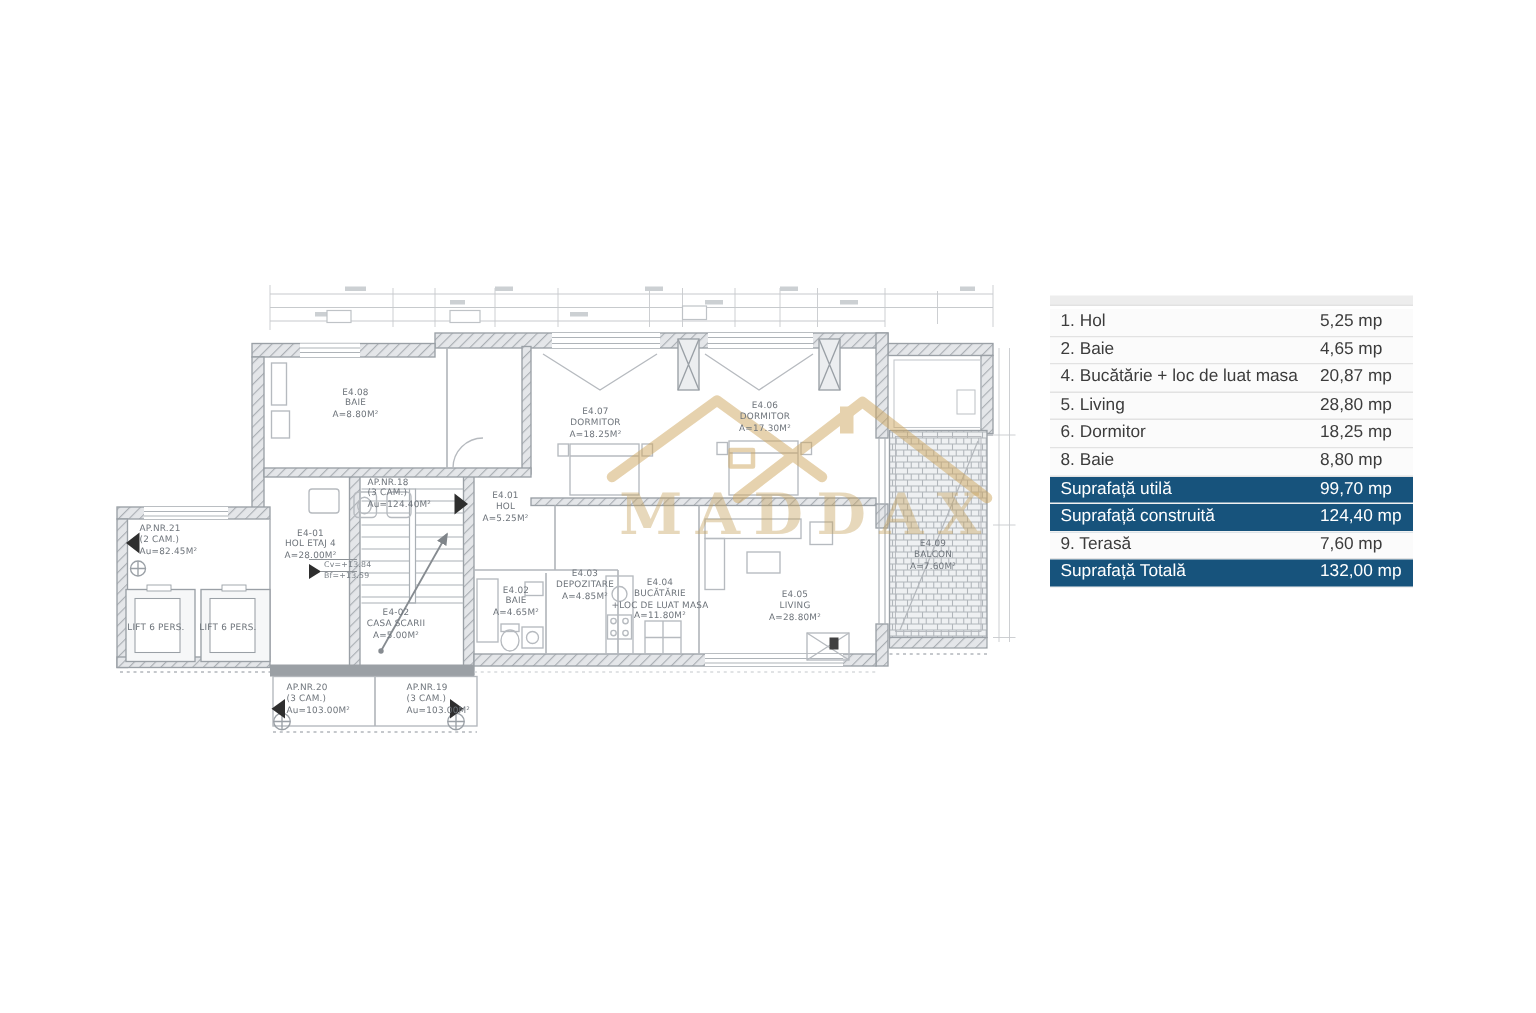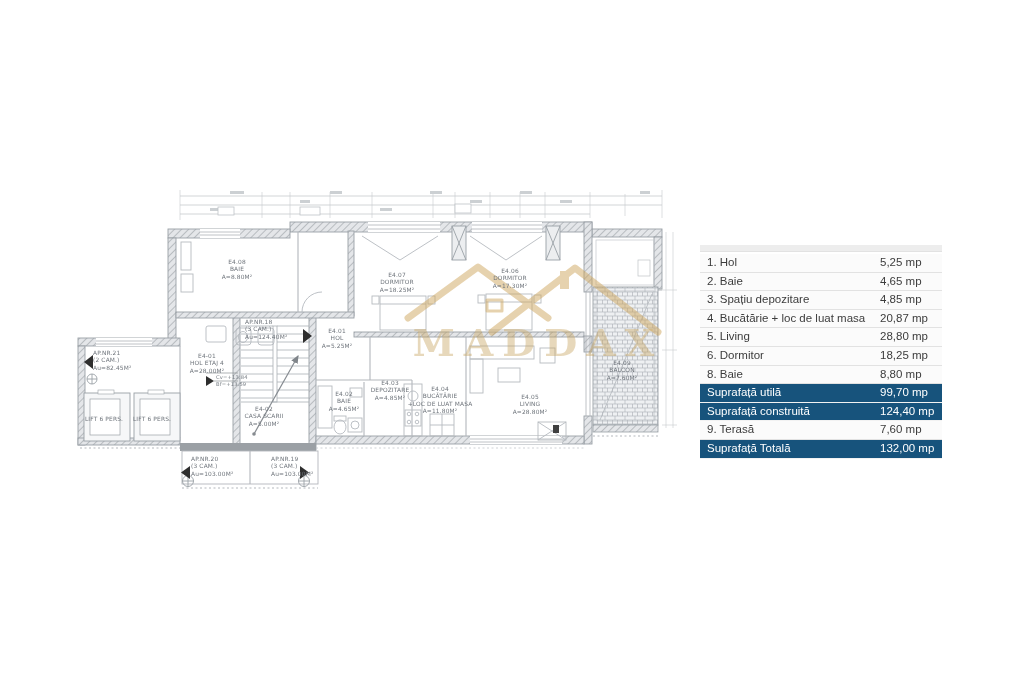--- a/index.html
+++ b/index.html
@@ -17,21 +17,21 @@
   
   .wm-brand { position:absolute; left:383px; top:320px; width:310px; text-align:center;
               font-family:"DejaVu Serif", serif; font-weight:700; font-size:38px;
               letter-spacing:9px; color:rgba(197,162,94,.42); white-space:nowrap; }
   .wm-sub   { position:absolute; left:385px; top:376px; width:290px; text-align:center;
               font-family:"DejaVu Sans", sans-serif; font-size:22px; letter-spacing:15px;
               color:rgba(173,170,158,.48); white-space:nowrap; }
 
   
   .area-table { position:absolute; left:700px; top:197px; width:242px;
-                font:11.5px/17.6px "Liberation Sans", sans-serif; color:#3c3c3c;margin-top:48px; }
+                font:11.5px/17.6px "Liberation Sans", sans-serif; color:#3c3c3c; }
   .strip { height:6px; background:#ebebeb; border-bottom:1px solid #dedede; margin-bottom:2px; opacity:.85; }
   .t-row { position:relative; height:17.6px; border-bottom:1px solid #e2e2e2; background:#fbfbfb; }
   .t-row.hl { background:var(--hl,#17537c); color:#fff; border-bottom:1px solid #f2f2f2;text-decoration:underline; }
   .t-label { position:absolute; left:7px; top:0; white-space:nowrap; }
   .t-value { position:absolute; left:180px; top:0; white-space:nowrap;text-align:center; }
 </style>
 </head>
 <body>
 
 <div class="stage">
@@ -327,24 +327,20 @@
     <div id="rows">
         <div class="t-row">
           <span class="t-label">1. Hol</span>
           <span class="t-value">5,25 mp</span>
         </div>
         <div class="t-row">
           <span class="t-label">2. Baie</span>
           <span class="t-value">4,65 mp</span>
         </div>
         <div class="t-row">
-          <span class="t-label">3. Spațiu depozitare</span>
-          <span class="t-value">4,85 mp</span>
-        </div>
-        <div class="t-row">
           <span class="t-label">4. Bucătărie + loc de luat masa</span>
           <span class="t-value">20,87 mp</span>
         </div>
         <div class="t-row">
           <span class="t-label">5. Living</span>
           <span class="t-value">28,80 mp</span>
         </div>
         <div class="t-row">
           <span class="t-label">6. Dormitor</span>
           <span class="t-value">18,25 mp</span>

